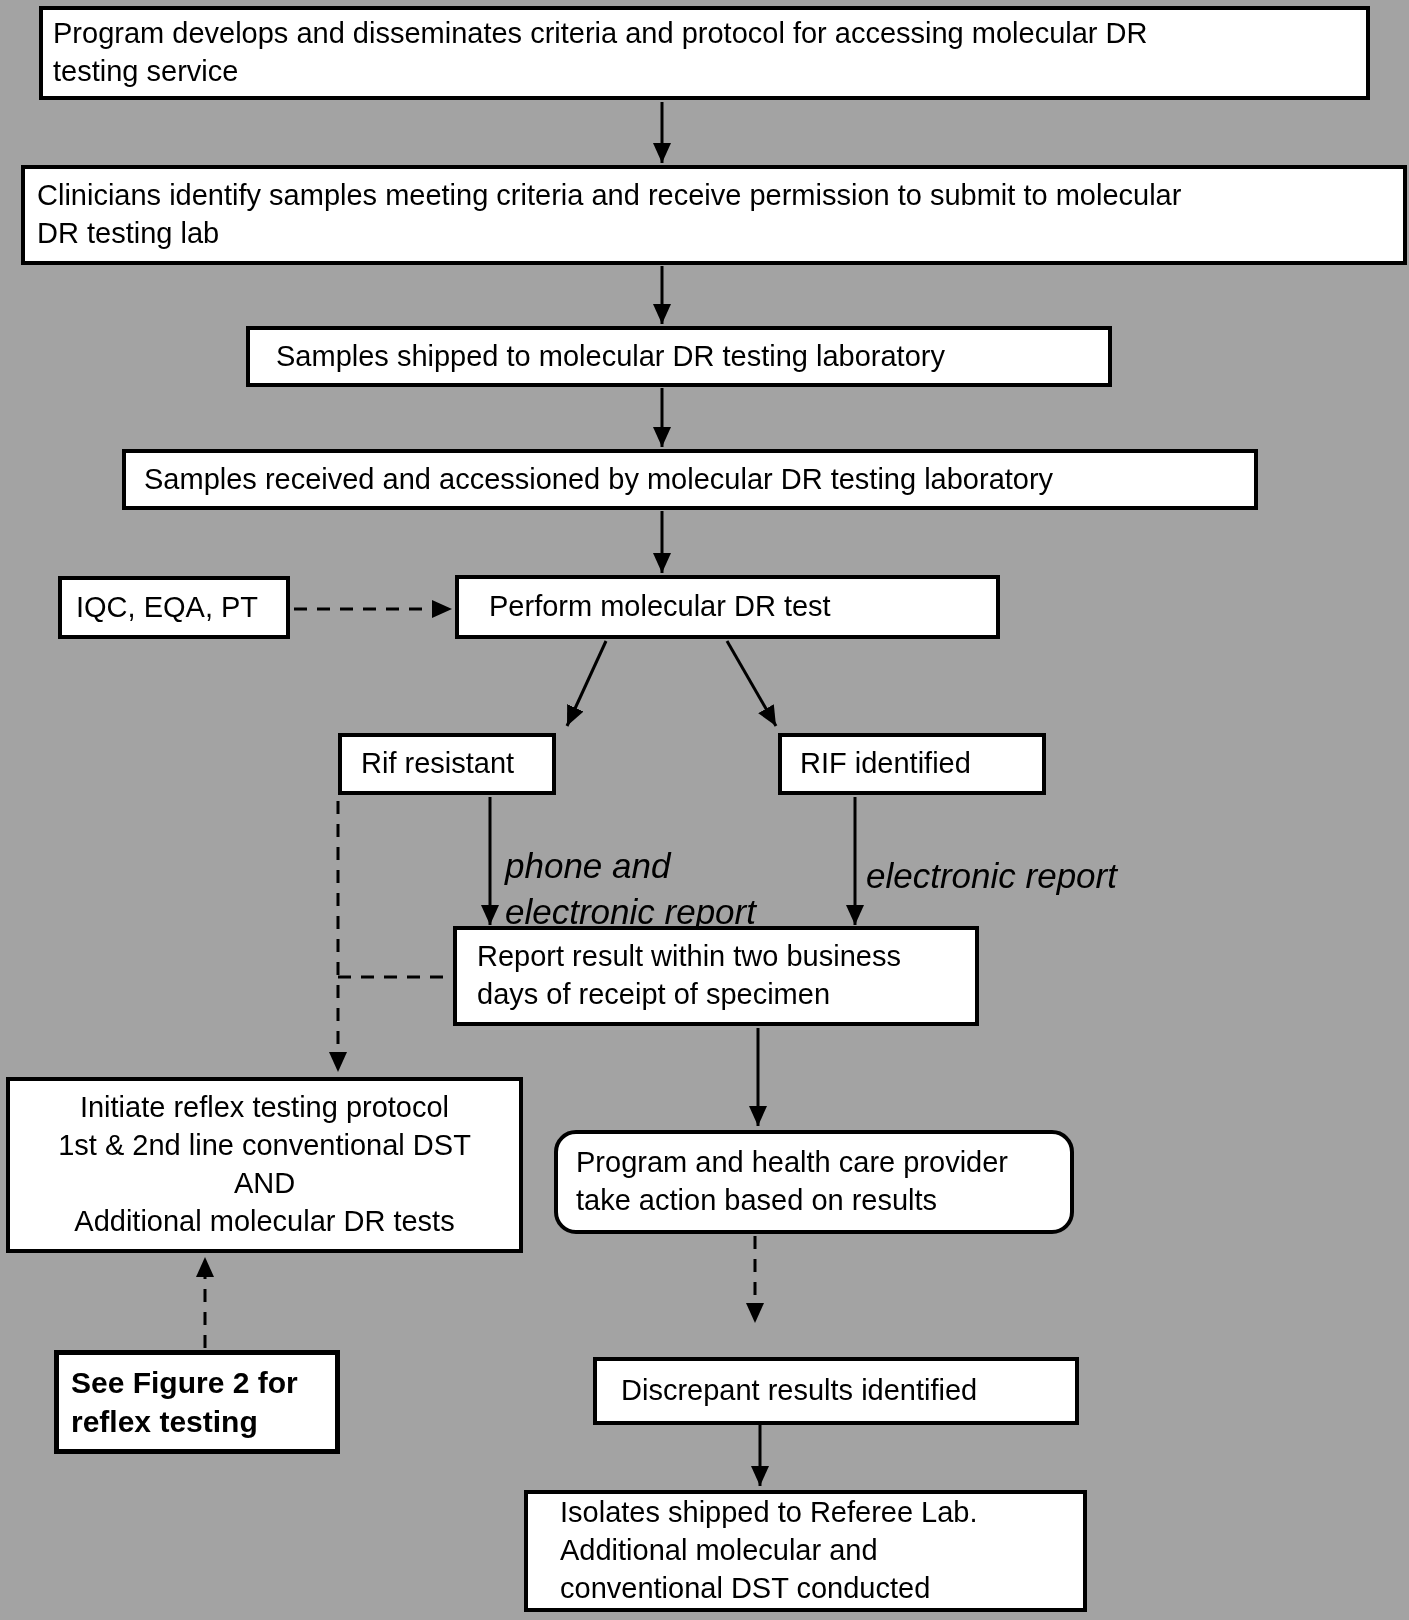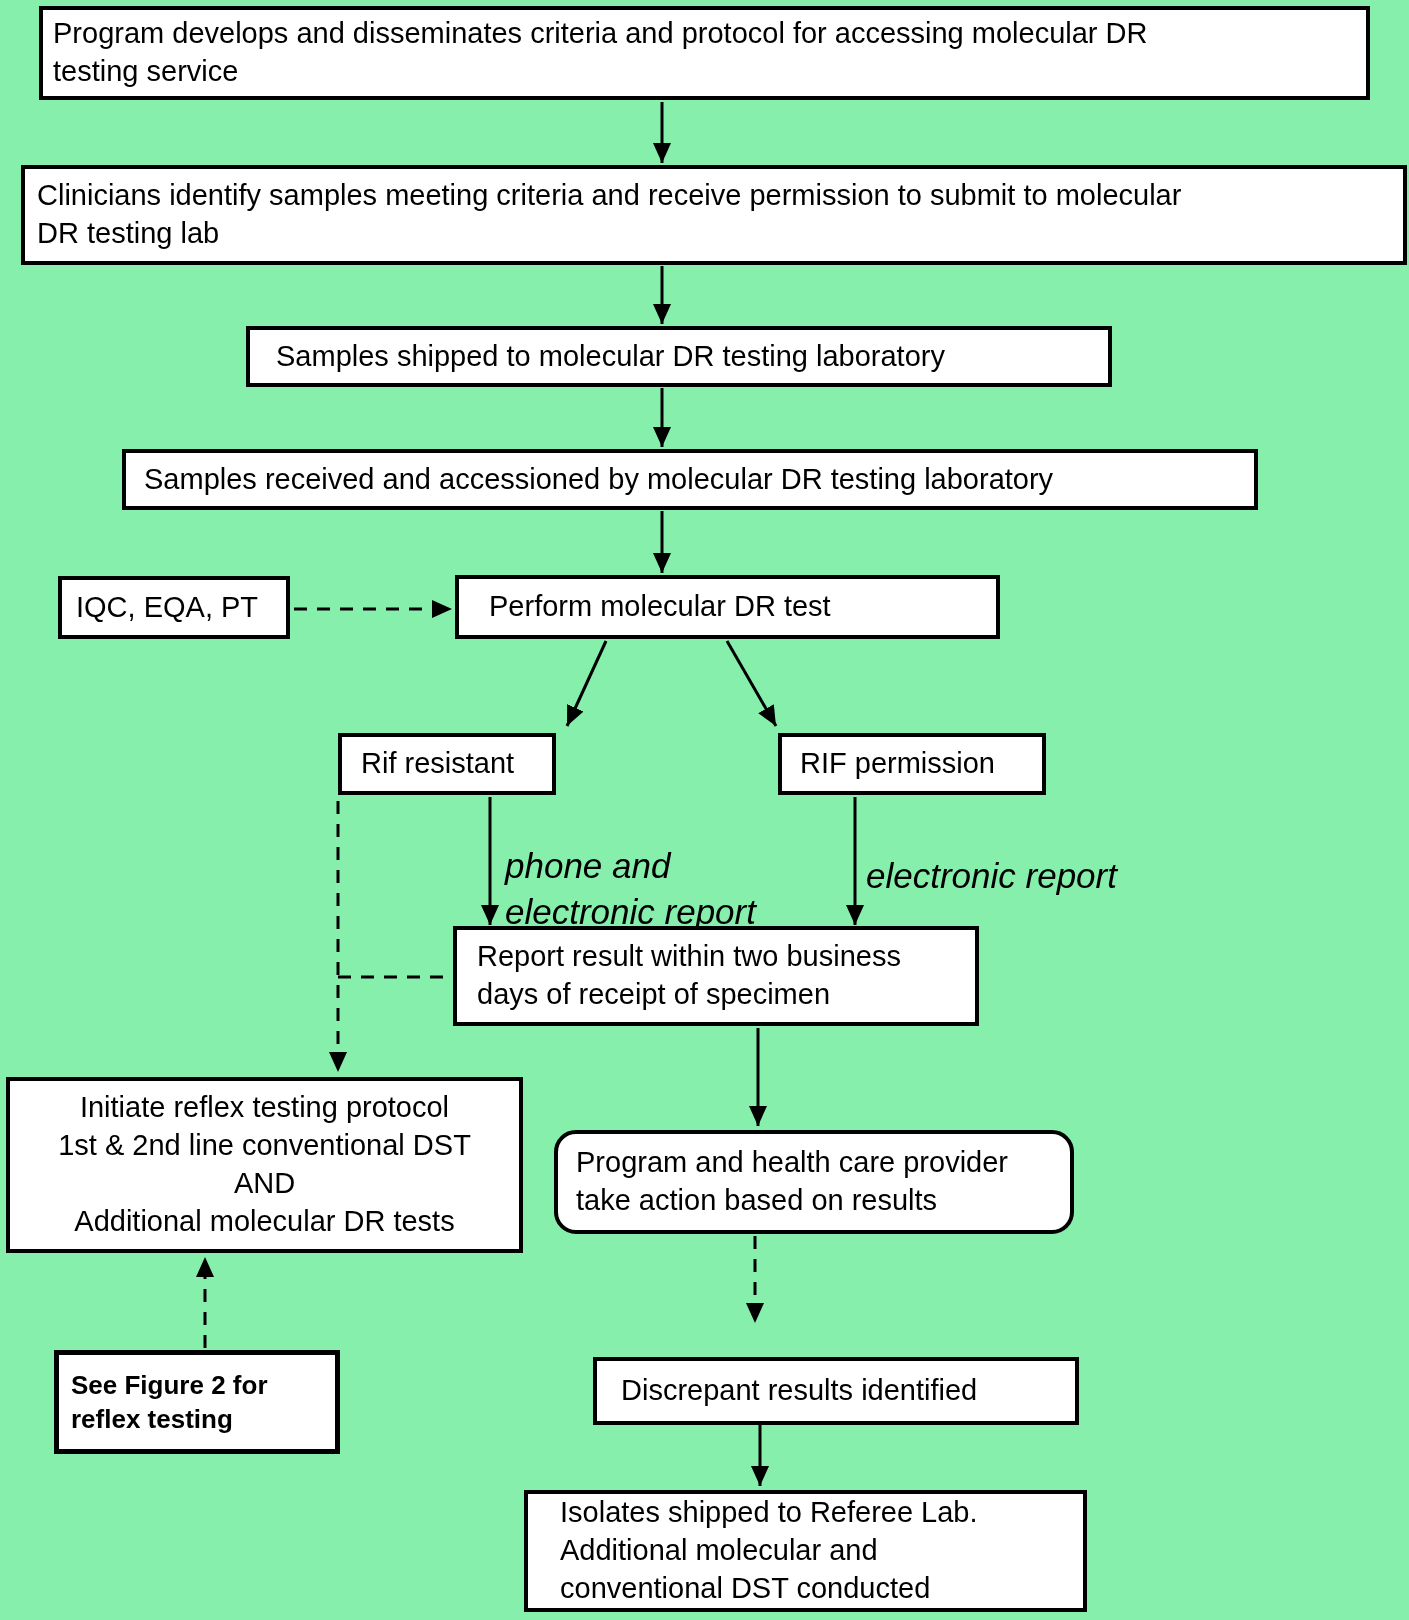--- a/index.html
+++ b/index.html
@@ -1,20 +1,20 @@
 <!DOCTYPE html>
 <html><head>
 <meta charset="utf-8">
 <style>
   html, body { margin: 0; padding: 0; background: #ffffff; }
   .canvas {
     position: relative;
     width: 1409px;
     height: 1620px;
-    background: #86efac;
+    background: #a3a3a3;
     font-family: "Liberation Sans", sans-serif;
     color: #000000;
     overflow: hidden;
   }
   .box {
     position: absolute;
     box-sizing: border-box;
     border: 4px solid #000000;
     background: #ffffff;
     display: flex;
@@ -25,21 +25,21 @@
     padding: 4px 8px 4px 16px;
   }
   .box.center {
     justify-content: center;
     text-align: center;
     padding-left: 8px;
   }
   .box.bold {
     font-weight: bold;
     border-width: 5px;
-    font-size: 26px;
+    font-size: 30px;
   }
   .edge-label {
     position: absolute;
     font-size: 35px;
     line-height: 1.32;
     white-space: pre-line;
     font-style: italic;
   }
   svg.connectors {
     position: absolute;
@@ -116,21 +116,21 @@
   <div class="box" style="left:246px; top:326px; width:866px; height:61px; padding-left:26px;">Samples shipped to molecular DR testing laboratory</div>
 
   <div class="box" style="left:122px; top:449px; width:1136px; height:61px; padding-left:18px;">Samples received and accessioned by molecular DR testing laboratory</div>
 
   <div class="box" style="left:58px; top:576px; width:232px; height:63px; padding-left:14px;">IQC, EQA, PT</div>
 
   <div class="box" style="left:455px; top:575px; width:545px; height:64px; padding-left:30px;">Perform molecular DR test</div>
 
   <div class="box" style="left:338px; top:733px; width:218px; height:62px; padding-left:19px;">Rif resistant</div>
 
-  <div class="box" style="left:778px; top:733px; width:268px; height:62px; padding-left:18px;">RIF permission</div>
+  <div class="box" style="left:778px; top:733px; width:268px; height:62px; padding-left:18px;">RIF identified</div>
 
   <div class="edge-label" style="left:505px; top:843px;">phone and
 electronic report</div>
 
   <div class="edge-label" style="left:866px; top:853px;">electronic report</div>
 
   <div class="box" style="left:453px; top:926px; width:526px; height:100px; padding-left:20px;">Report result within two business
 days of receipt of specimen</div>
 
   <div class="box center" style="left:6px; top:1077px; width:517px; height:176px;">Initiate reflex testing protocol

